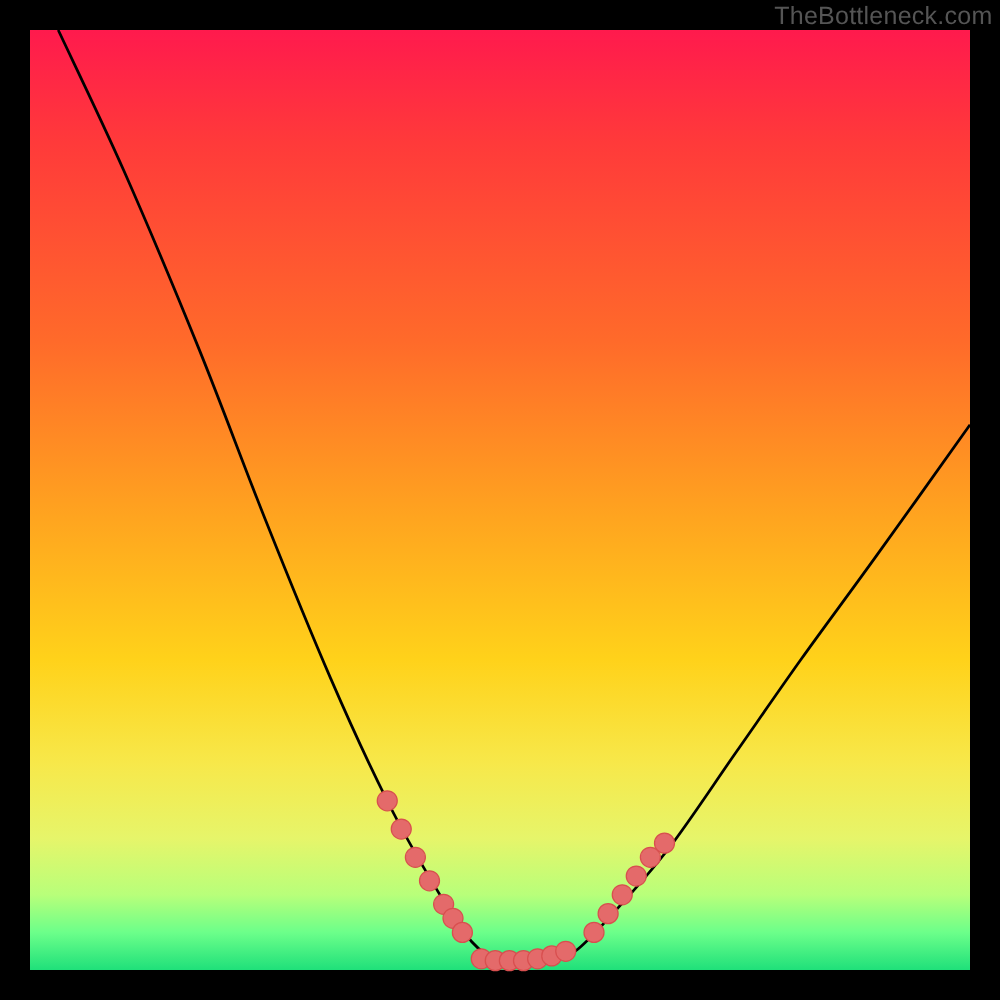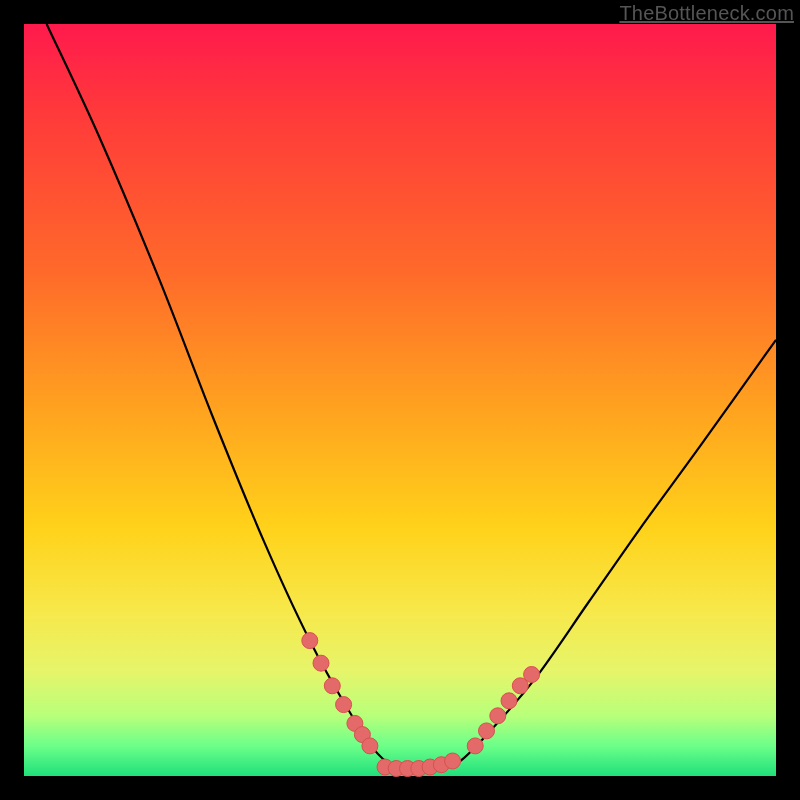--- a/index.html
+++ b/index.html
@@ -42,21 +42,20 @@
   }
   .watermark {
     position: absolute;
     top: 2px;
     right: 6px;
     color: #555;
     font-size: 20px;
     font-weight: 500;
     letter-spacing: 0.2px;
     user-select: none;
-    text-decoration: underline;
   }
   svg.curve {
     position: absolute;
     left: 24px;
     top: 24px;
     width: 752px;
     height: 752px;
     overflow: visible;
   }
 </style>

